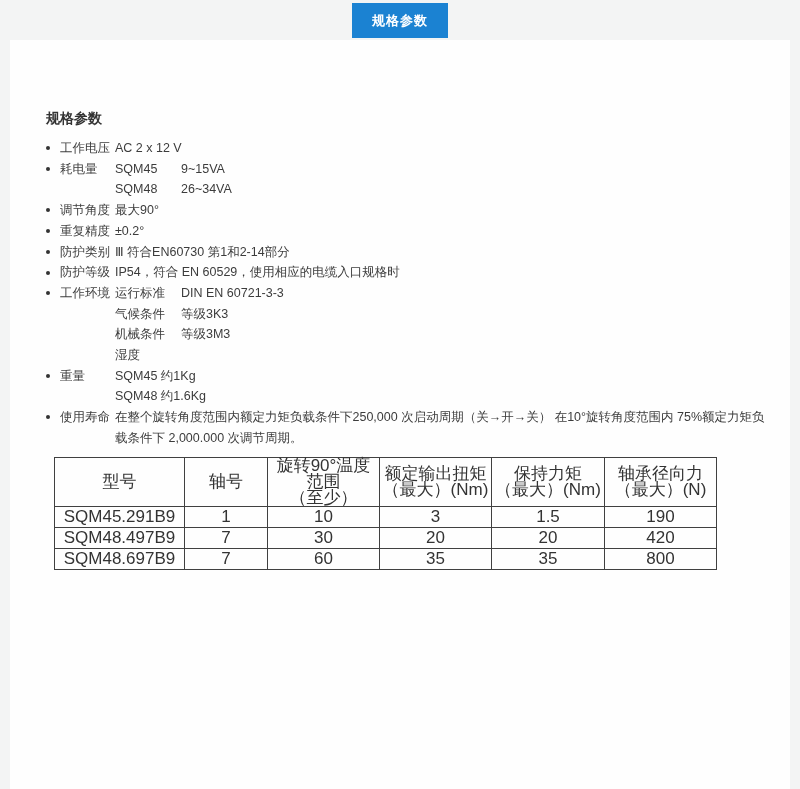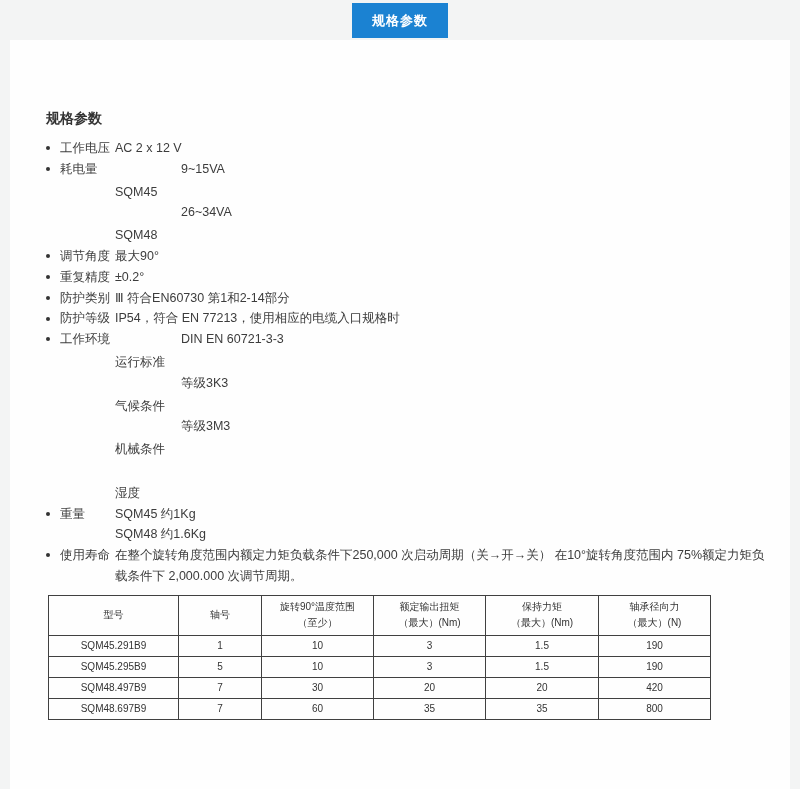--- a/index.html
+++ b/index.html
@@ -42,28 +42,28 @@
     font-size: 14px;
     font-weight: bold;
     color: #333333;
     margin-bottom: 10px;
   }
   .spec-list { font-size: 12.5px; color: #3c3c3c; }
   .spec-row { display: flex; align-items: flex-start; line-height: 20.7px; }
   .bcell { width: 14px; display: flex; align-items: center; height: 20.7px; flex: none; }
   .dot { width: 4px; height: 4px; border-radius: 50%; background: #333; }
   .lab { width: 55px; flex: none; }
-  .sub { width: 66px; flex: none; margin-top: 23px; }
+  .sub { width: 66px; flex: none; }
   .val { flex: 1; }
   .spec-table {
     border-collapse: collapse;
     margin-top: 8px;
-    margin-left: 2px;
+    margin-left: 8px;
     table-layout: fixed;
-    font-size: 10px;
+    font-size: 17px;
     color: #333333;
   }
   .spec-table th, .spec-table td {
     border: 1px solid #404040;
     text-align: center;
     vertical-align: middle;
     font-weight: normal;
     padding: 0 2px;
   }
   .spec-table th { height: 40px; line-height: 16px; }
@@ -128,21 +128,21 @@
         </span>
       <span class="lab">防护类别</span>
       <span class="val">Ⅲ 符合EN60730 第1和2-14部分</span>
     </div>
 
     <div class="spec-row">
       <span class="bcell">
           <span class="dot"></span>
         </span>
       <span class="lab">防护等级</span>
-      <span class="val">IP54，符合 EN 77213，使用相应的电缆入口规格时</span>
+      <span class="val">IP54，符合 EN 60529，使用相应的电缆入口规格时</span>
     </div>
 
     <div class="spec-row">
       <span class="bcell">
           <span class="dot"></span>
         </span>
       <span class="lab">工作环境</span>
       <span class="sub">运行标准</span>
       <span class="val">DIN EN 60721-3-3</span>
     </div>
@@ -227,28 +227,20 @@
     <tbody>
       <tr>
         <td>SQM45.291B9</td>
         <td>1</td>
         <td>10</td>
         <td>3</td>
         <td>1.5</td>
         <td>190</td>
       </tr>
       <tr>
-        <td>SQM45.295B9</td>
-        <td>5</td>
-        <td>10</td>
-        <td>3</td>
-        <td>1.5</td>
-        <td>190</td>
-      </tr>
-      <tr>
         <td>SQM48.497B9</td>
         <td>7</td>
         <td>30</td>
         <td>20</td>
         <td>20</td>
         <td>420</td>
       </tr>
       <tr>
         <td>SQM48.697B9</td>
         <td>7</td>

